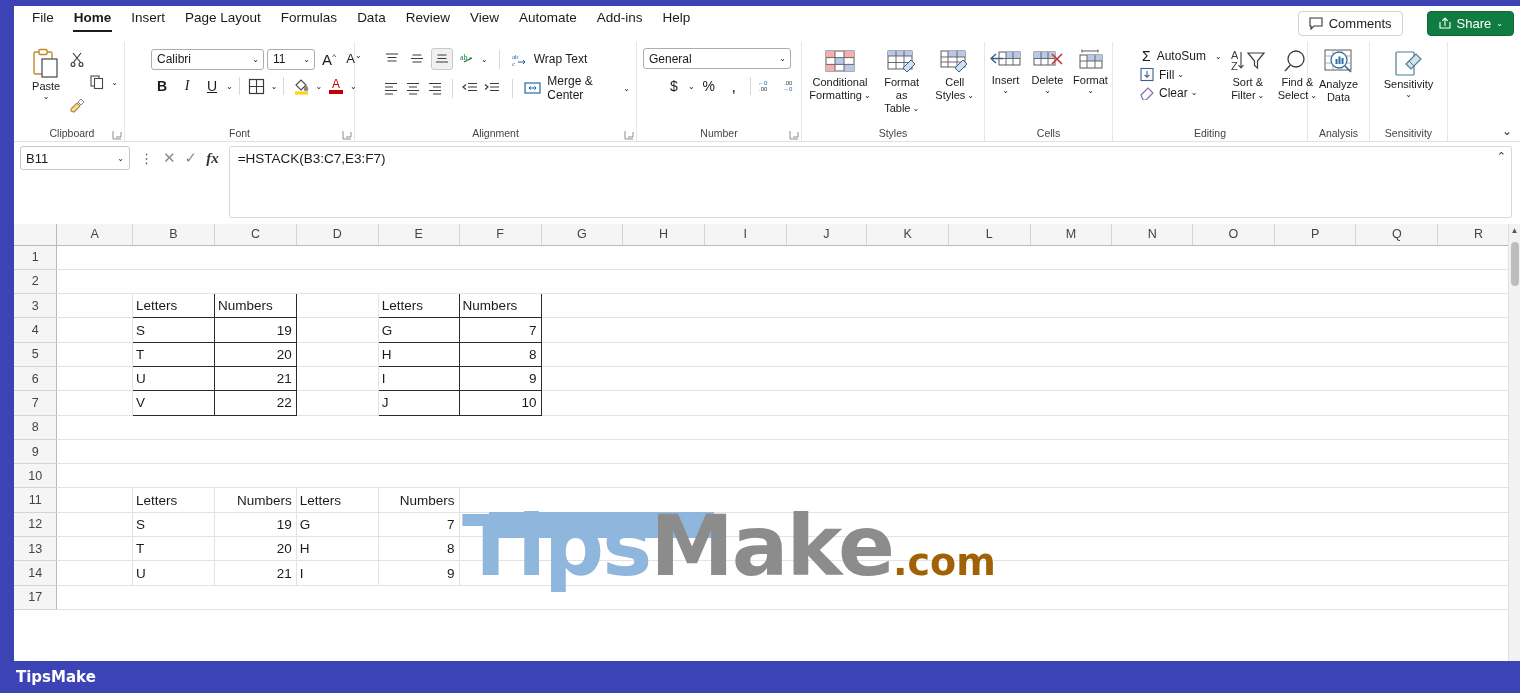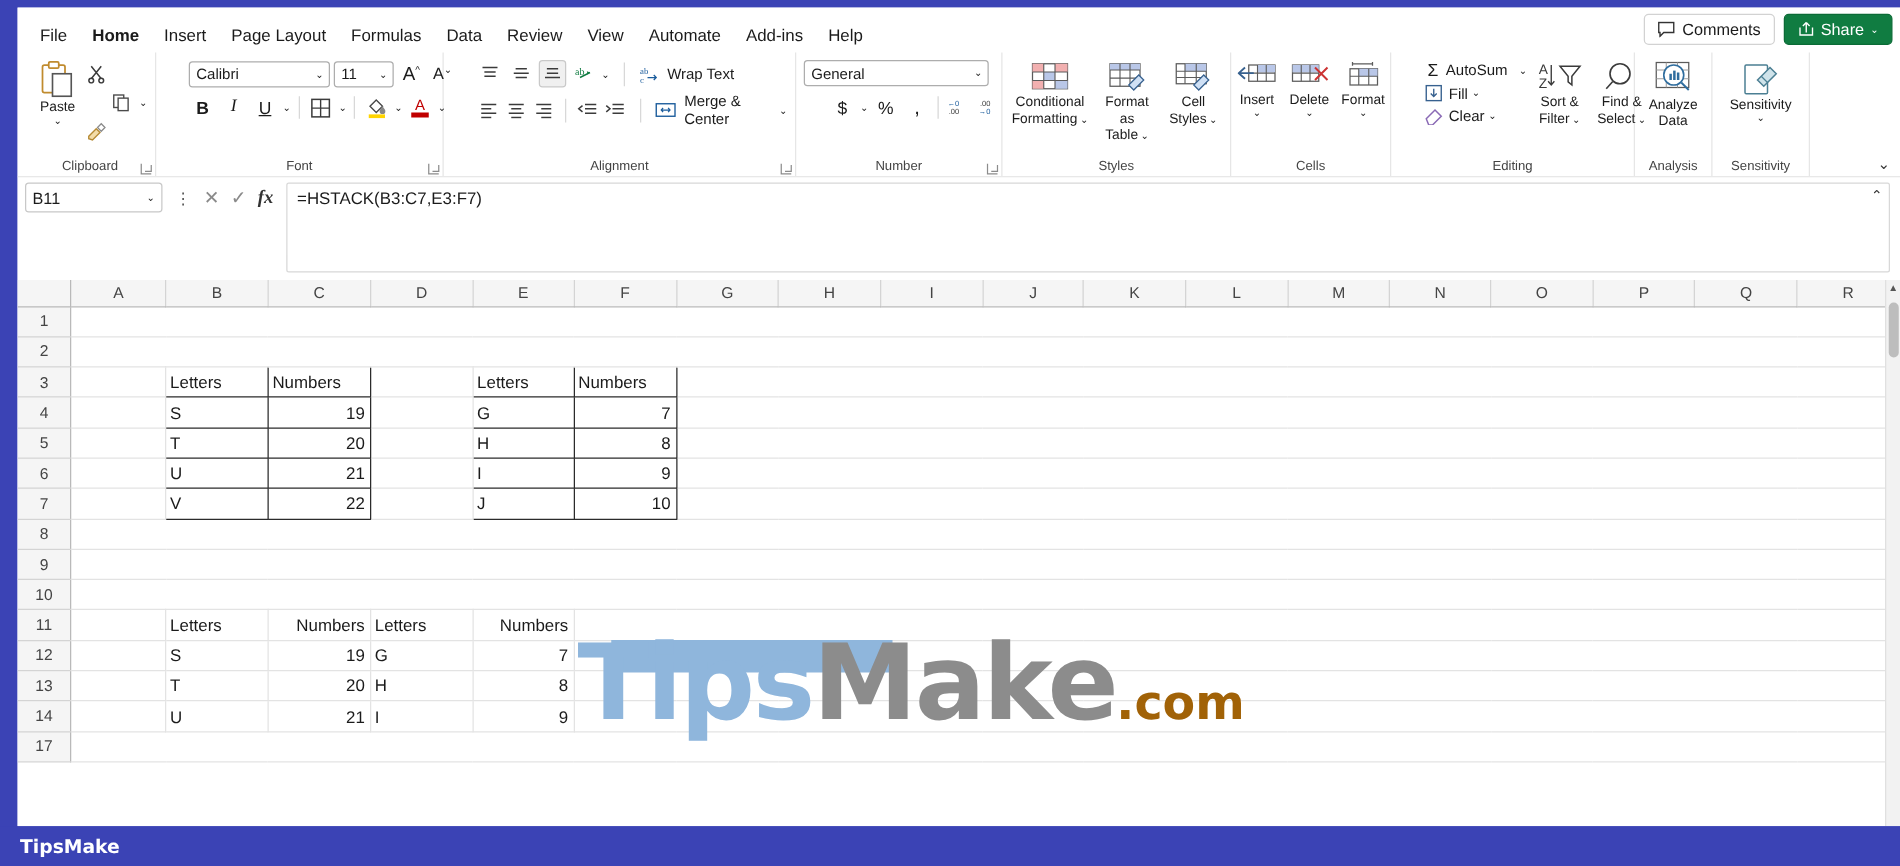--- a/index.html
+++ b/index.html
@@ -16,37 +16,37 @@
     width:1506px; height:655px;
     background:#ffffff;
     display:flex; flex-direction:column;
     overflow:hidden;
   }
 
   
   .menubar {
     height:34px; flex:0 0 34px;
     background:#ffffff;
-    display:flex; align-items:flex-end;
+    display:flex; align-items:flex-start;
     padding-left:8px;
     position:relative;
   }
   .menu-item {
     padding:4px 10px; font-size:13.5px; color:#1b1b1b;
     border-radius:4px; cursor:default; white-space:nowrap;
     position:relative;
   }
   .menu-item.active { font-weight:bold; }
   .menu-item.active::after {
     content:""; position:absolute; left:9px; right:9px; bottom:-3px;
     height:2px; background:#1b1b1b;
   }
   .menu-right {
     position:absolute; right:6px; top:5px;
-    display:flex; align-items:center; gap:7px;border-radius:10px;
+    display:flex; align-items:center; gap:24px;border-radius:10px;
   }
   .btn-comments {
     display:flex; align-items:center; gap:6px;
     border:1px solid #d2d2d2; border-radius:4px;
     padding:4px 10px; font-size:13px; background:#fff;
     height:25px;
   }
   .btn-share {
     display:flex; align-items:center; gap:5px;
     background:#107c41; color:#fff; border-radius:4px;

